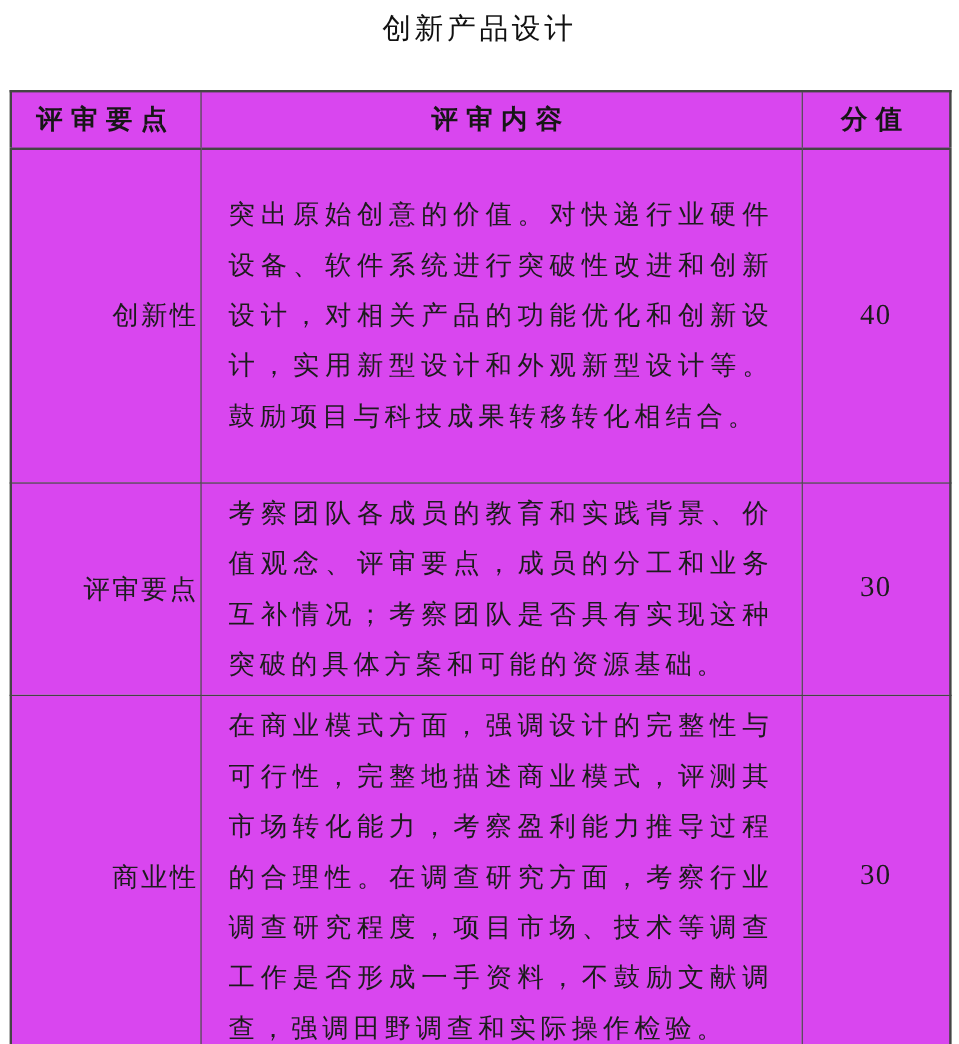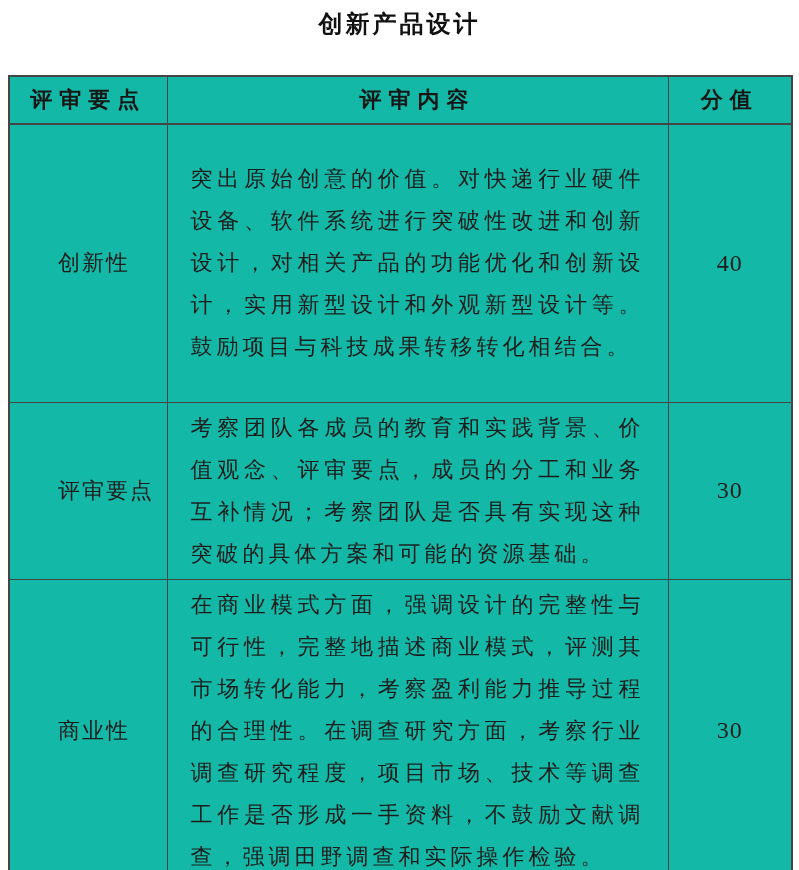--- a/index.html
+++ b/index.html
@@ -15,21 +15,21 @@
     font-family: "Liberation Serif", "DejaVu Serif", serif;
     color: #1f1f1f;
     overflow: hidden;
   }
   .doc-title {
     margin: 0;
     padding-top: 8px;
     height: 40px;
     text-align: center;
     font-size: 24px;
-    font-weight: bold;
+    font-weight: normal;
     letter-spacing: 3px;
     color: #111111;
   }
   table.review-table {
     position: absolute;
     left: 8px;
     top: 75px;
     width: 783px;
     border-collapse: collapse;
     table-layout: fixed;
@@ -37,38 +37,38 @@
     background: #ffffff;
   }
   .review-table col.col-point   { width: 158px; }
   .review-table col.col-content { width: 501px; }
   .review-table col.col-score   { width: 124px; }
 
   .review-table th,
   .review-table td {
     border: 1.6px solid #454545;
     vertical-align: middle;
-    background: #14b8a6;
+    background: #d946ef;
   }
   .review-table thead tr { height: 48px; }
   .review-table thead th {
     font-size: 22px;
     font-weight: bold;
     text-align: center;
     letter-spacing: 7px;
     padding: 0;
     border-bottom-width: 2.5px;
     color: #161616;
   }
   .review-table tbody tr.row-0 { height: 278px; }
   .review-table tbody tr.row-1 { height: 167px; }
   .review-table tbody tr.row-2 { height: 297px; }
 
   td.cell-point {
-    text-align: left;
+    text-align: right;
     font-size: 22px;
     letter-spacing: 2px;
     color: #1c1c1c;
     padding-left: 48px;
   }
   td.cell-content {
     padding: 4px 23px;
     font-size: 22px;
     line-height: 42px;
     letter-spacing: 4px;

